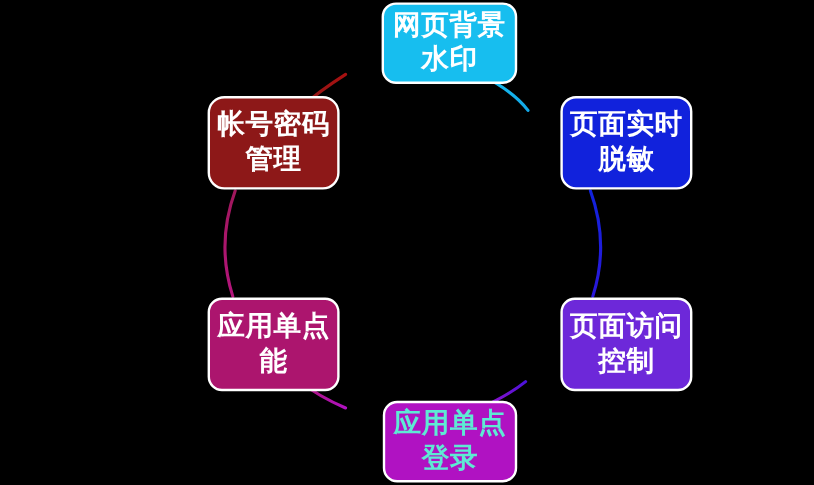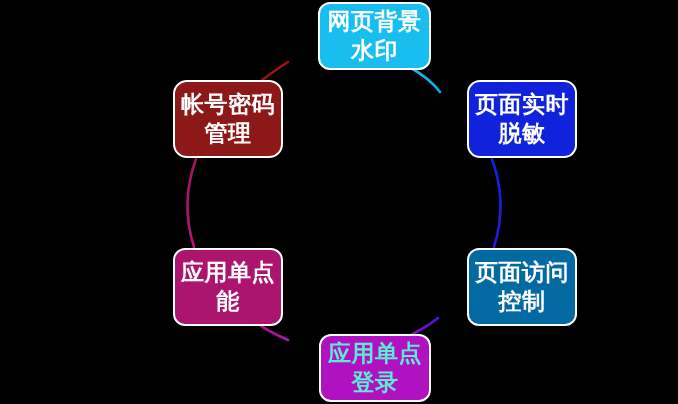--- a/index.html
+++ b/index.html
@@ -107,21 +107,21 @@
   <div class="node" id="node-watermark" style="background-color: rgb(23, 190, 239); border-color: rgb(255, 255, 255); color: rgb(255, 255, 255);">
     <span class="label">网页背景
 水印</span>
   </div>
 
   <div class="node" id="node-masking" style="background-color: rgb(17, 34, 220); border-color: rgb(255, 255, 255); color: rgb(255, 255, 255); border-radius: 13px;">
     <span class="label">页面实时
 脱敏</span>
   </div>
 
-  <div class="node" id="node-access" style="background-color: #0369a1; border-color: rgb(255, 255, 255); color: rgb(255, 255, 255);">
+  <div class="node" id="node-access" style="background-color: #6d28d9; border-color: rgb(255, 255, 255); color: rgb(255, 255, 255);">
     <span class="label">页面访问
 控制</span>
   </div>
 
   <div class="node" id="node-sso" style="background-color: rgb(176, 18, 194); border-color: rgb(255, 255, 255); color: #5eead4;">
     <span class="label">应用单点
 登录</span>
   </div>
 
   <div class="node" id="node-anticrawler" style="background-color: rgb(172, 21, 110); border-color: rgb(255, 255, 255); color: rgb(255, 255, 255);">

